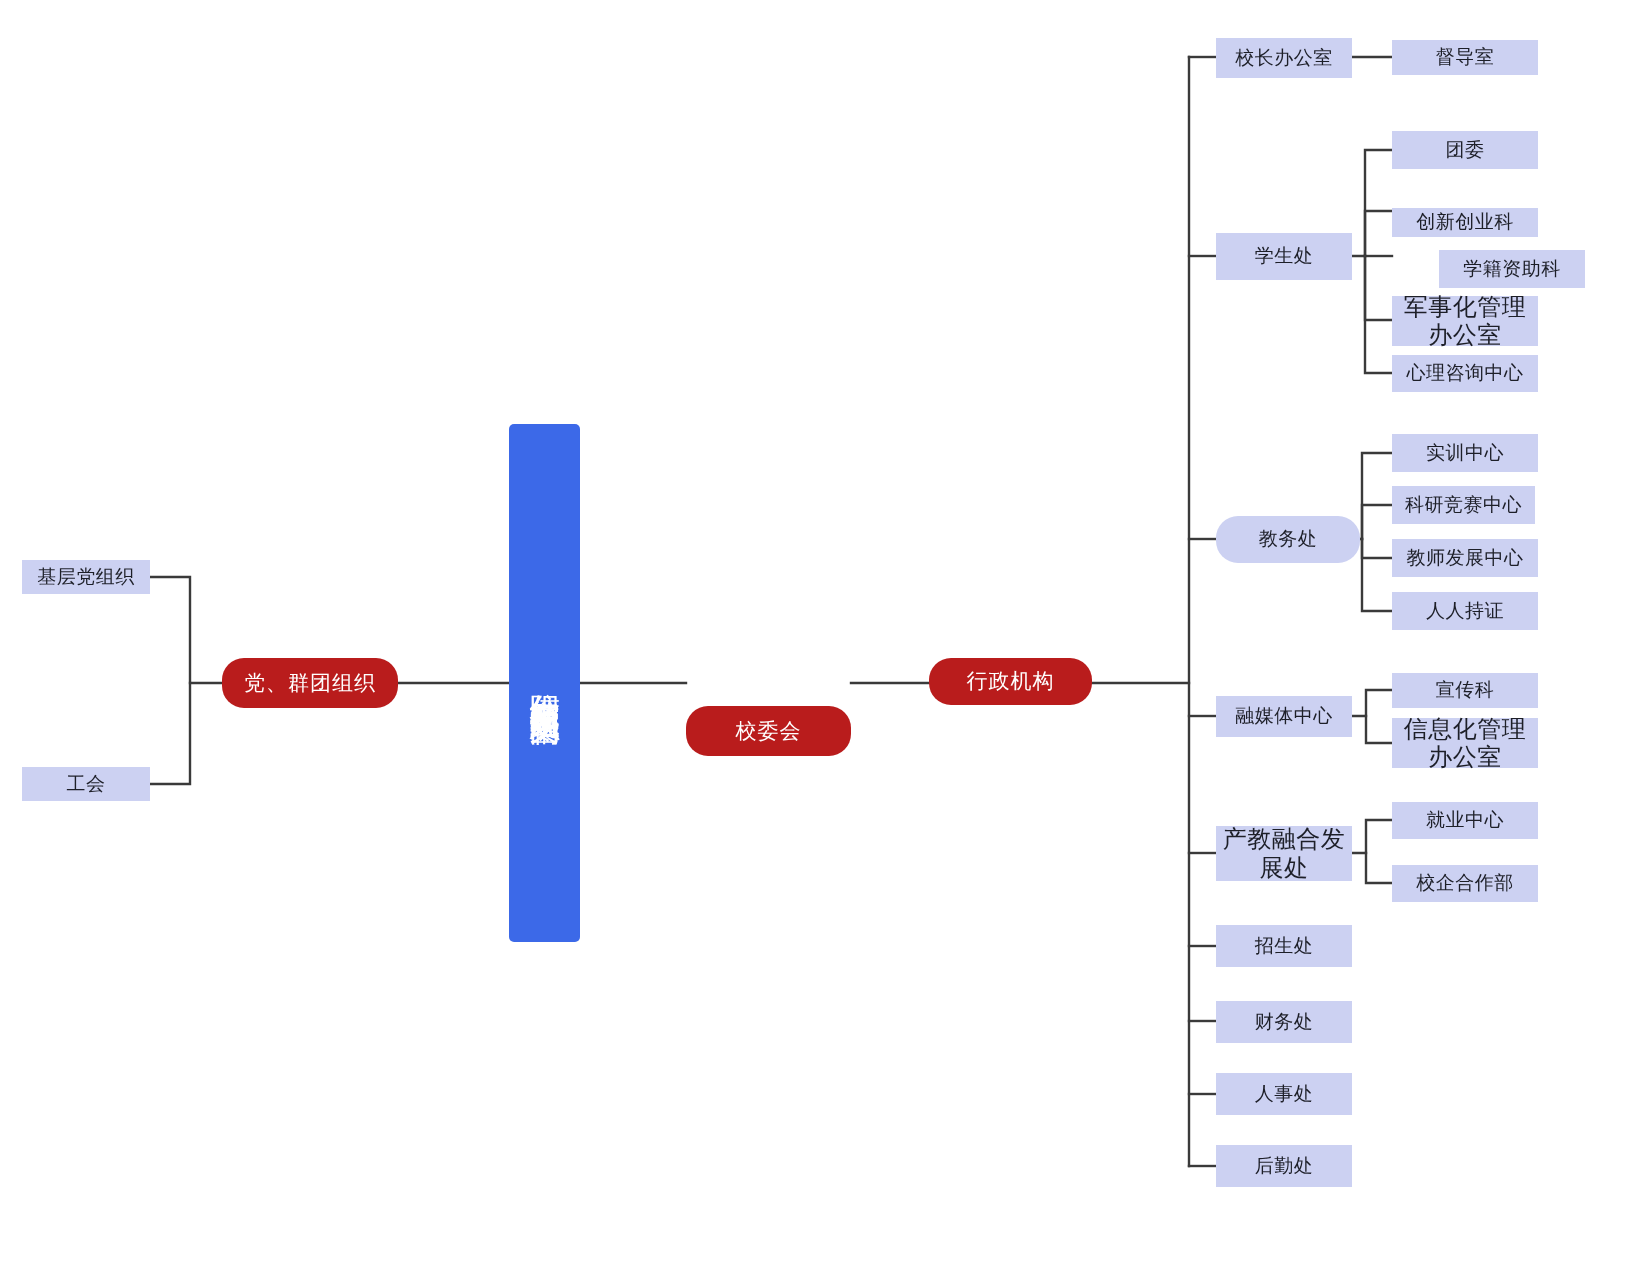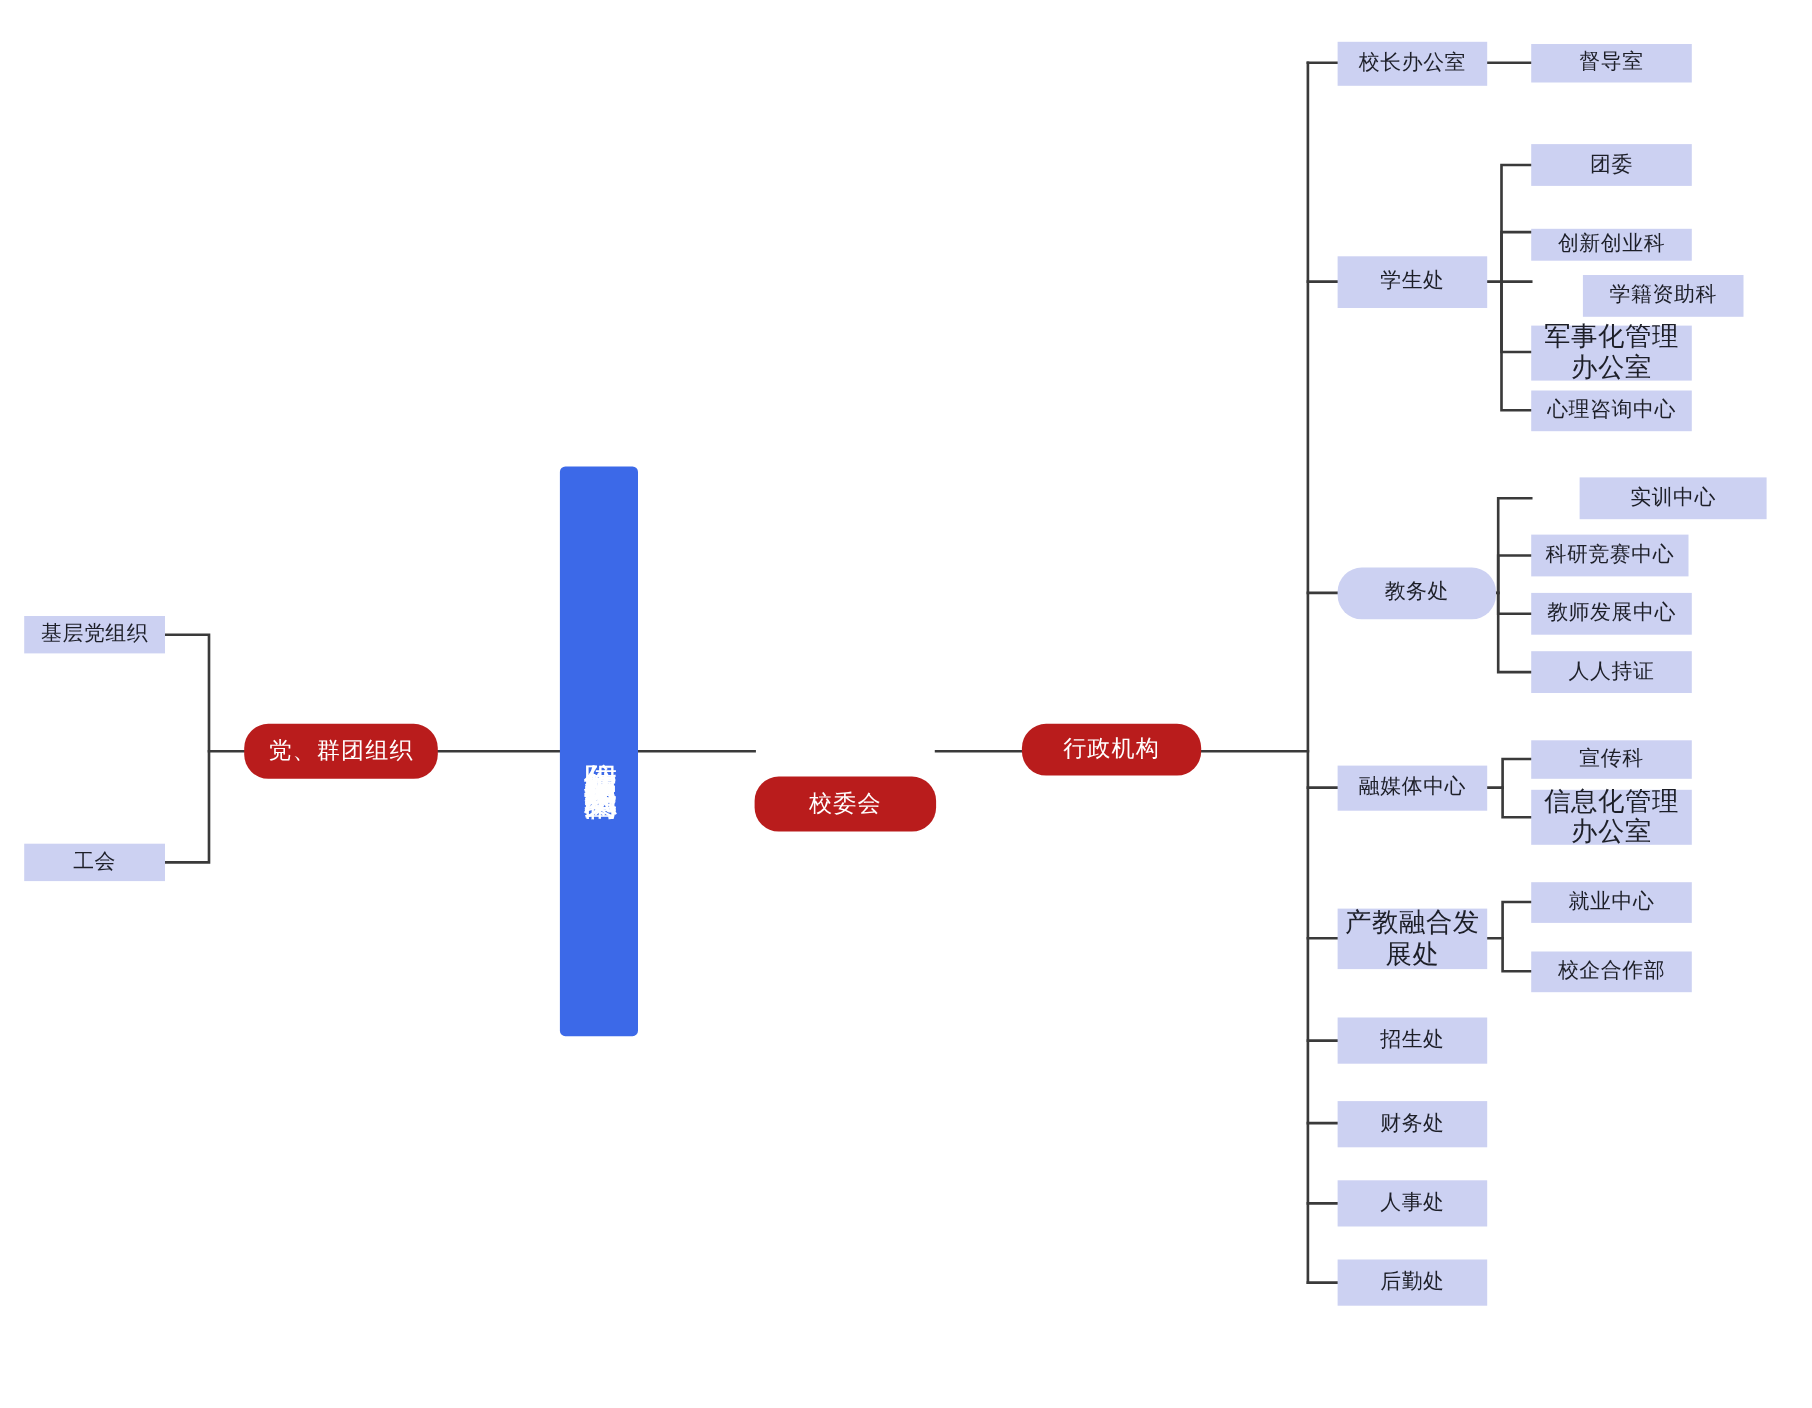--- a/index.html
+++ b/index.html
@@ -201,21 +201,21 @@
 
   <div class="node box two-line" style="left:1392px; top:296px; width:146px; height:50px;">
     <span>军事化管理
 办公室</span>
   </div>
 
   <div class="node box" style="left:1392px; top:355px; width:146px; height:37px;">
     <span>心理咨询中心</span>
   </div>
 
-  <div class="node box" style="left:1436px; top:434px; width:170px; height:38px;">
+  <div class="node box" style="left:1392px; top:434px; width:146px; height:38px;">
     <span>实训中心</span>
   </div>
 
   <div class="node box" style="left:1392px; top:486px; width:143px; height:38px;">
     <span>科研竞赛中心</span>
   </div>
 
   <div class="node box" style="left:1392px; top:539px; width:146px; height:38px;">
     <span>教师发展中心</span>
   </div>

